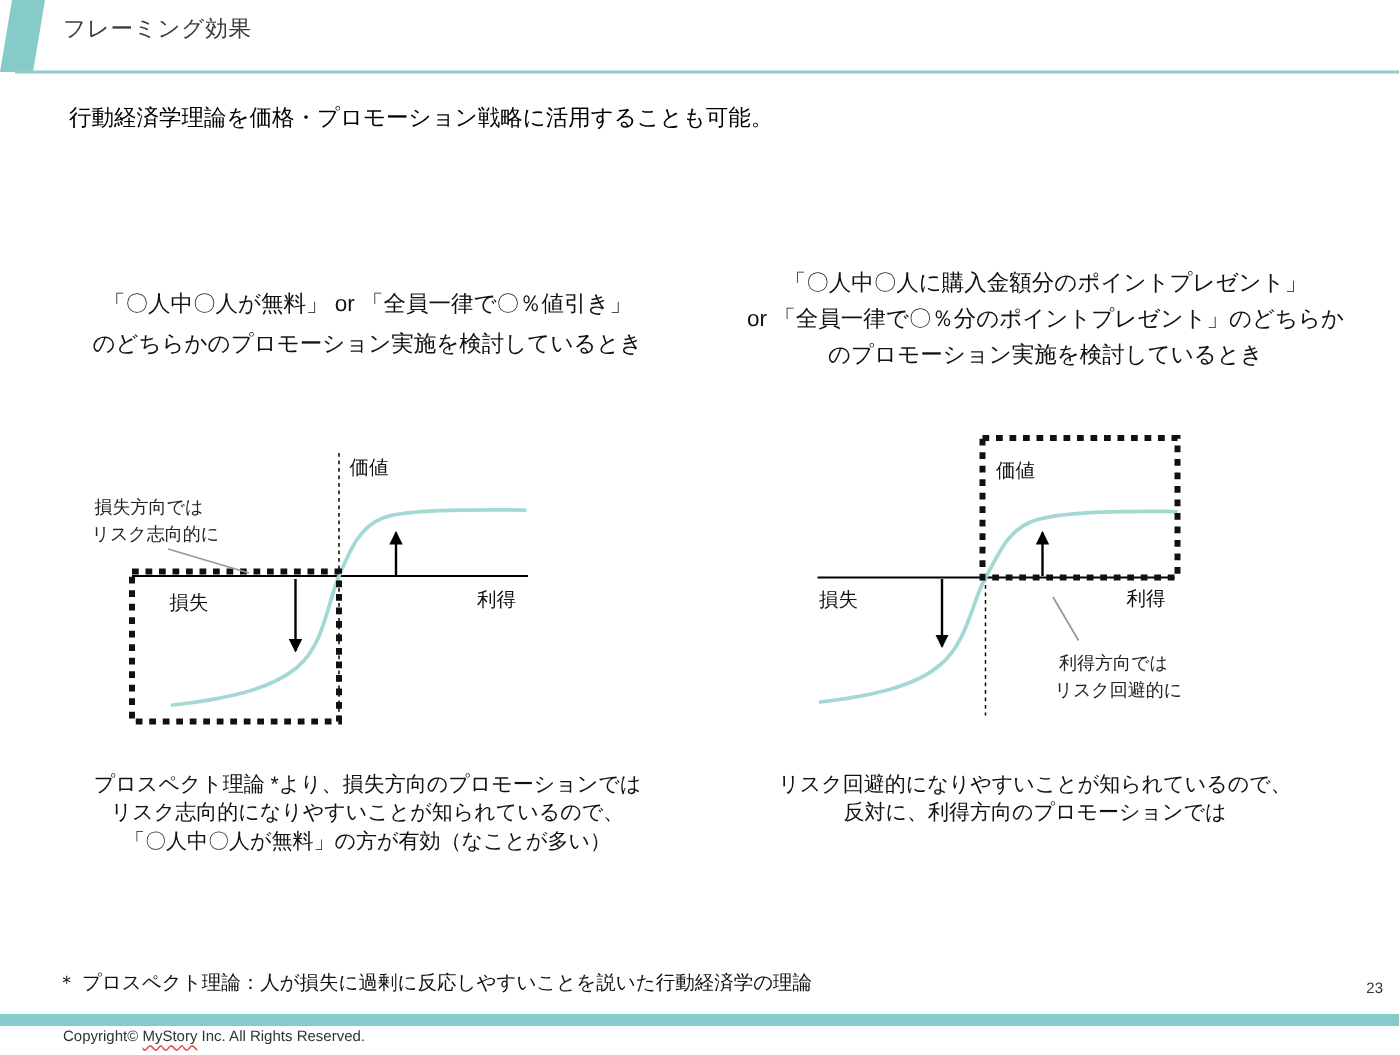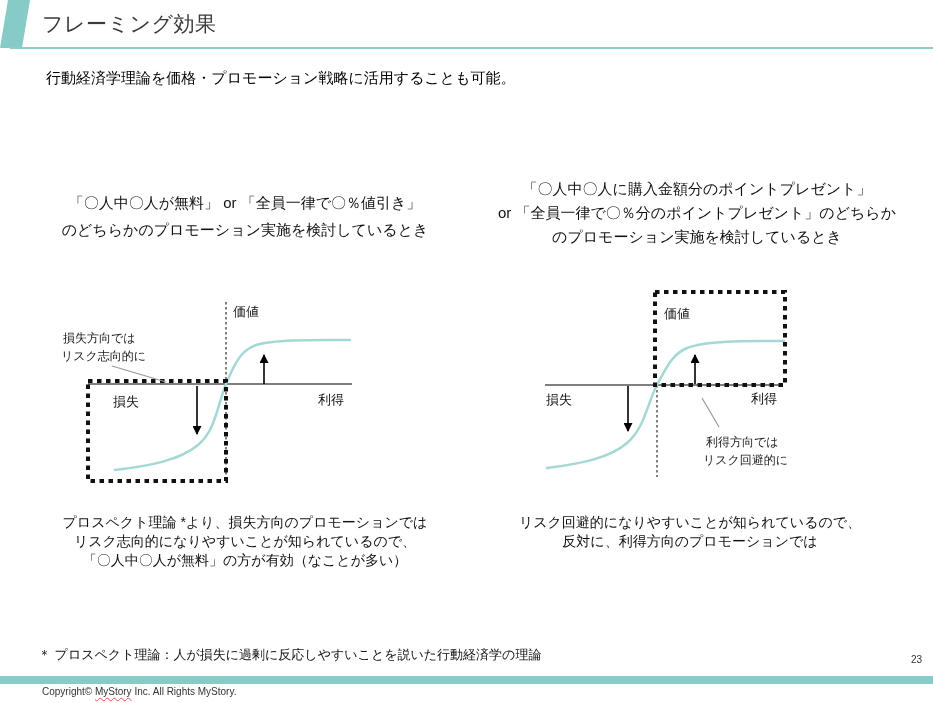--- a/index.html
+++ b/index.html
@@ -3,21 +3,21 @@
 <meta charset="utf-8">
 <style>
   html,body{margin:0;padding:0;background:#fff;}
   #slide{
     position:relative;width:933px;height:703px;background:#ffffff;overflow:hidden;
     font-family:"Liberation Sans","DejaVu Sans",sans-serif;color:#1a1a1a;
   }
   
   #accent-shape{position:absolute;left:0;top:0;width:32px;height:48px;background:#87cbc8;
     clip-path:polygon(8px 0,30px 0,22px 48px,0 48px);}
-  #page-title{position:absolute;left:42px;top:10px;font-size:21px;color:#3a3a3a;letter-spacing:.5px;font-family:Liberation Mono, monospace;}
+  #page-title{position:absolute;left:42px;top:10px;font-size:15px;color:#3a3a3a;letter-spacing:.5px;font-family:Liberation Mono, monospace;}
   #title-rule{position:absolute;left:10px;top:47px;width:923px;height:2px;background:#8fcdca;}
   #subtitle{position:absolute;left:46px;top:69px;font-size:15px;color:#000000;}
   
   .scenario{position:absolute;text-align:center;font-size:15px;color:#111;}
   #scenario-left{left:28px;top:189px;width:434px;line-height:27px;}
   #scenario-right{left:463px;top:177px;width:468px;line-height:24px;}
   
   .conclusion{position:absolute;text-align:center;font-size:14px;color:#111;line-height:19px;}
   #conclusion-left{left:28px;top:513px;width:434px;}
   #conclusion-right{left:468px;top:513px;width:444px;}
@@ -113,16 +113,16 @@
     <div>リスク志向的になりやすいことが知られているので、</div>
     <div>「〇人中〇人が無料」の方が有効（なことが多い）</div>
   </div>
   <div id="conclusion-right" class="conclusion">
     <div>リスク回避的になりやすいことが知られているので、</div>
     <div>反対に、利得方向のプロモーションでは</div>
   </div>
 
   <div id="footnote">＊ プロスペクト理論：人が損失に過剰に反応しやすいことを説いた行動経済学の理論</div>
   <div id="footer-bar"></div>
-  <div id="copyright"><span>Copyright© </span><span class="squiggle">MyStory</span><span> Inc. All Rights MyStory.</span></div>
+  <div id="copyright"><span>Copyright© </span><span class="squiggle">MyStory</span><span> Inc. All Rights Reserved.</span></div>
   <div id="page-number">23</div>
 
 </div>
 
 </body></html>

